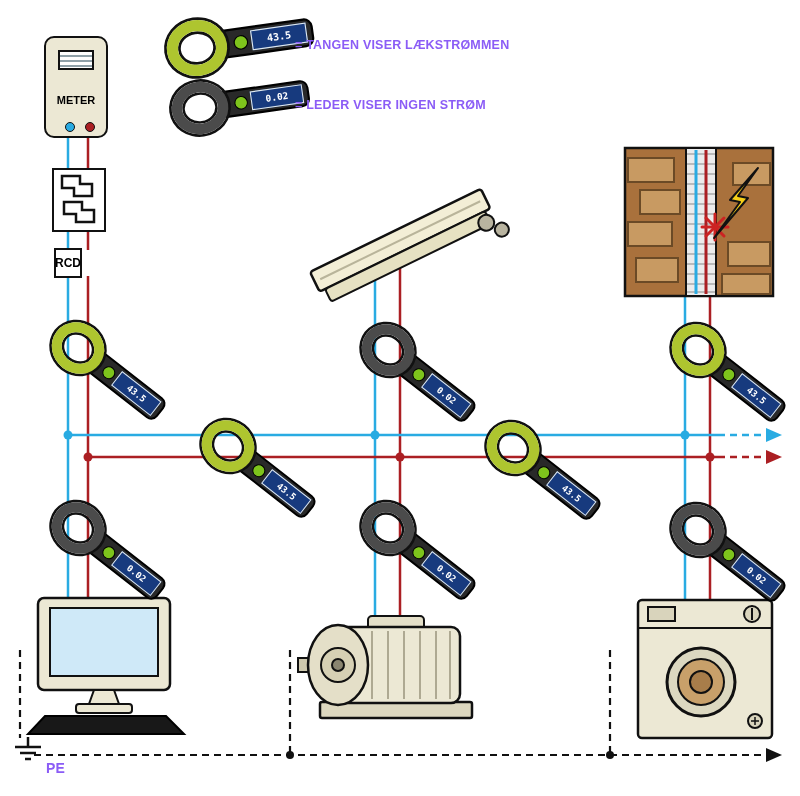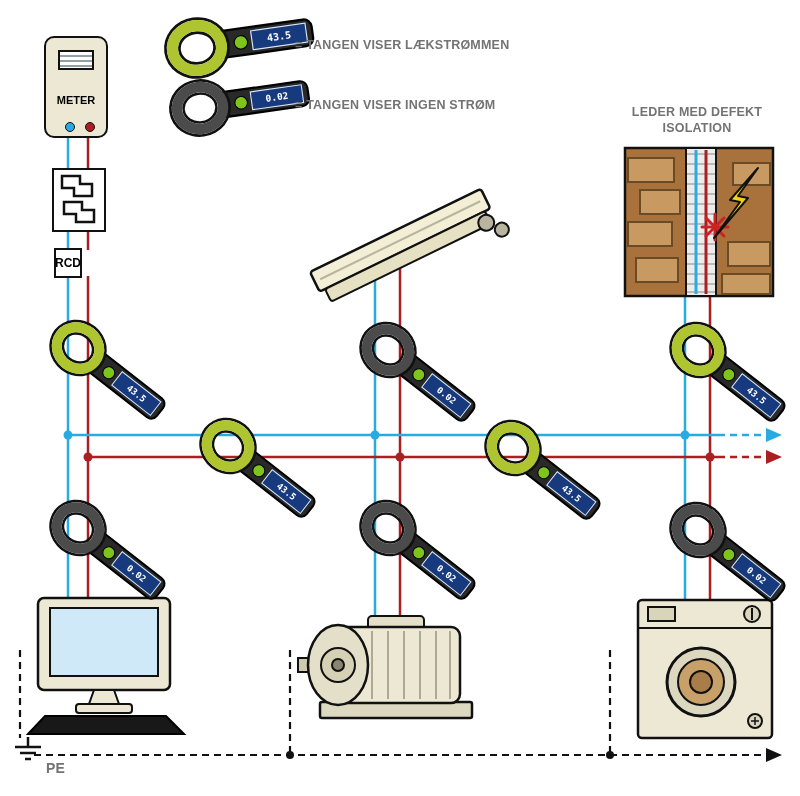--- a/index.html
+++ b/index.html
@@ -2,21 +2,21 @@
 <html><head>
 <meta charset="utf-8">
 <style>
   html,body{margin:0;padding:0;}
   body{width:800px;height:796px;position:relative;background:#fff;
        font-family:"Liberation Sans",sans-serif;overflow:hidden;}
   .stage{position:absolute;inset:0;width:800px;height:796px;}
   svg.base{position:absolute;left:0;top:0;}
 
   
-  .lbl{position:absolute;font-weight:bold;color:#737373;letter-spacing:.2px;}
+  .lbl{position:absolute;font-weight:bold;color:#8b5cf6;letter-spacing:.2px;}
 
   
   .meter{position:absolute;left:44px;top:36px;width:64px;height:102px;background:#ece8d4;
          border:2.5px solid #111;border-radius:10px;box-sizing:border-box;}
   .meter-display{position:absolute;left:12px;top:12px;width:36px;height:20px;background:#fff;
          border:2px solid #111;box-sizing:border-box;
          background:repeating-linear-gradient(to bottom,#fff 0 3px,#8fa0a8 3px 5px);}
   .meter-label{position:absolute;left:0;right:0;top:56px;text-align:center;font-size:11px;font-weight:bold;}
   .dot{position:absolute;width:10px;height:10px;border-radius:50%;border:1.5px solid #111;box-sizing:border-box;}
   .dot.blue{left:19px;top:84px;background:#29abe2;}
@@ -205,21 +205,21 @@
   </div>
   <div class="lbl legend-label" style="left:295px;top:38px">= TANGEN VISER LÆKSTRØMMEN</div>
 
   <div class="clamp type-none" style="left:173px;top:83px;--rot:-8deg;--sc:1.05">
     <div class="jaw"></div>
     <div class="body">
       <div class="dial"></div>
       <div class="screen">0.02</div>
     </div>
   </div>
-  <div class="lbl legend-label" style="left:295px;top:98px">= TANGEN VISER INGEN STRØM</div>
+  <div class="lbl legend-label" style="left:295px;top:98px">= LEDER VISER INGEN STRØM</div>
 
   <div class="clamp type-leak" style="left:51px;top:323px">
     <div class="jaw"></div>
     <div class="body">
       <div class="dial"></div>
       <div class="screen">43.5</div>
     </div>
   </div>
 
   <div class="clamp type-none" style="left:51px;top:503px">
@@ -271,16 +271,15 @@
   </div>
 
   <div class="clamp type-none" style="left:671px;top:505px">
     <div class="jaw"></div>
     <div class="body">
       <div class="dial"></div>
       <div class="screen">0.02</div>
     </div>
   </div>
 
-  <div class="lbl wall-caption">LEDER MED DEFEKT ISOLATION</div>
   <div class="lbl pe-label">PE</div>
 
 </div>
 
 </body></html>

